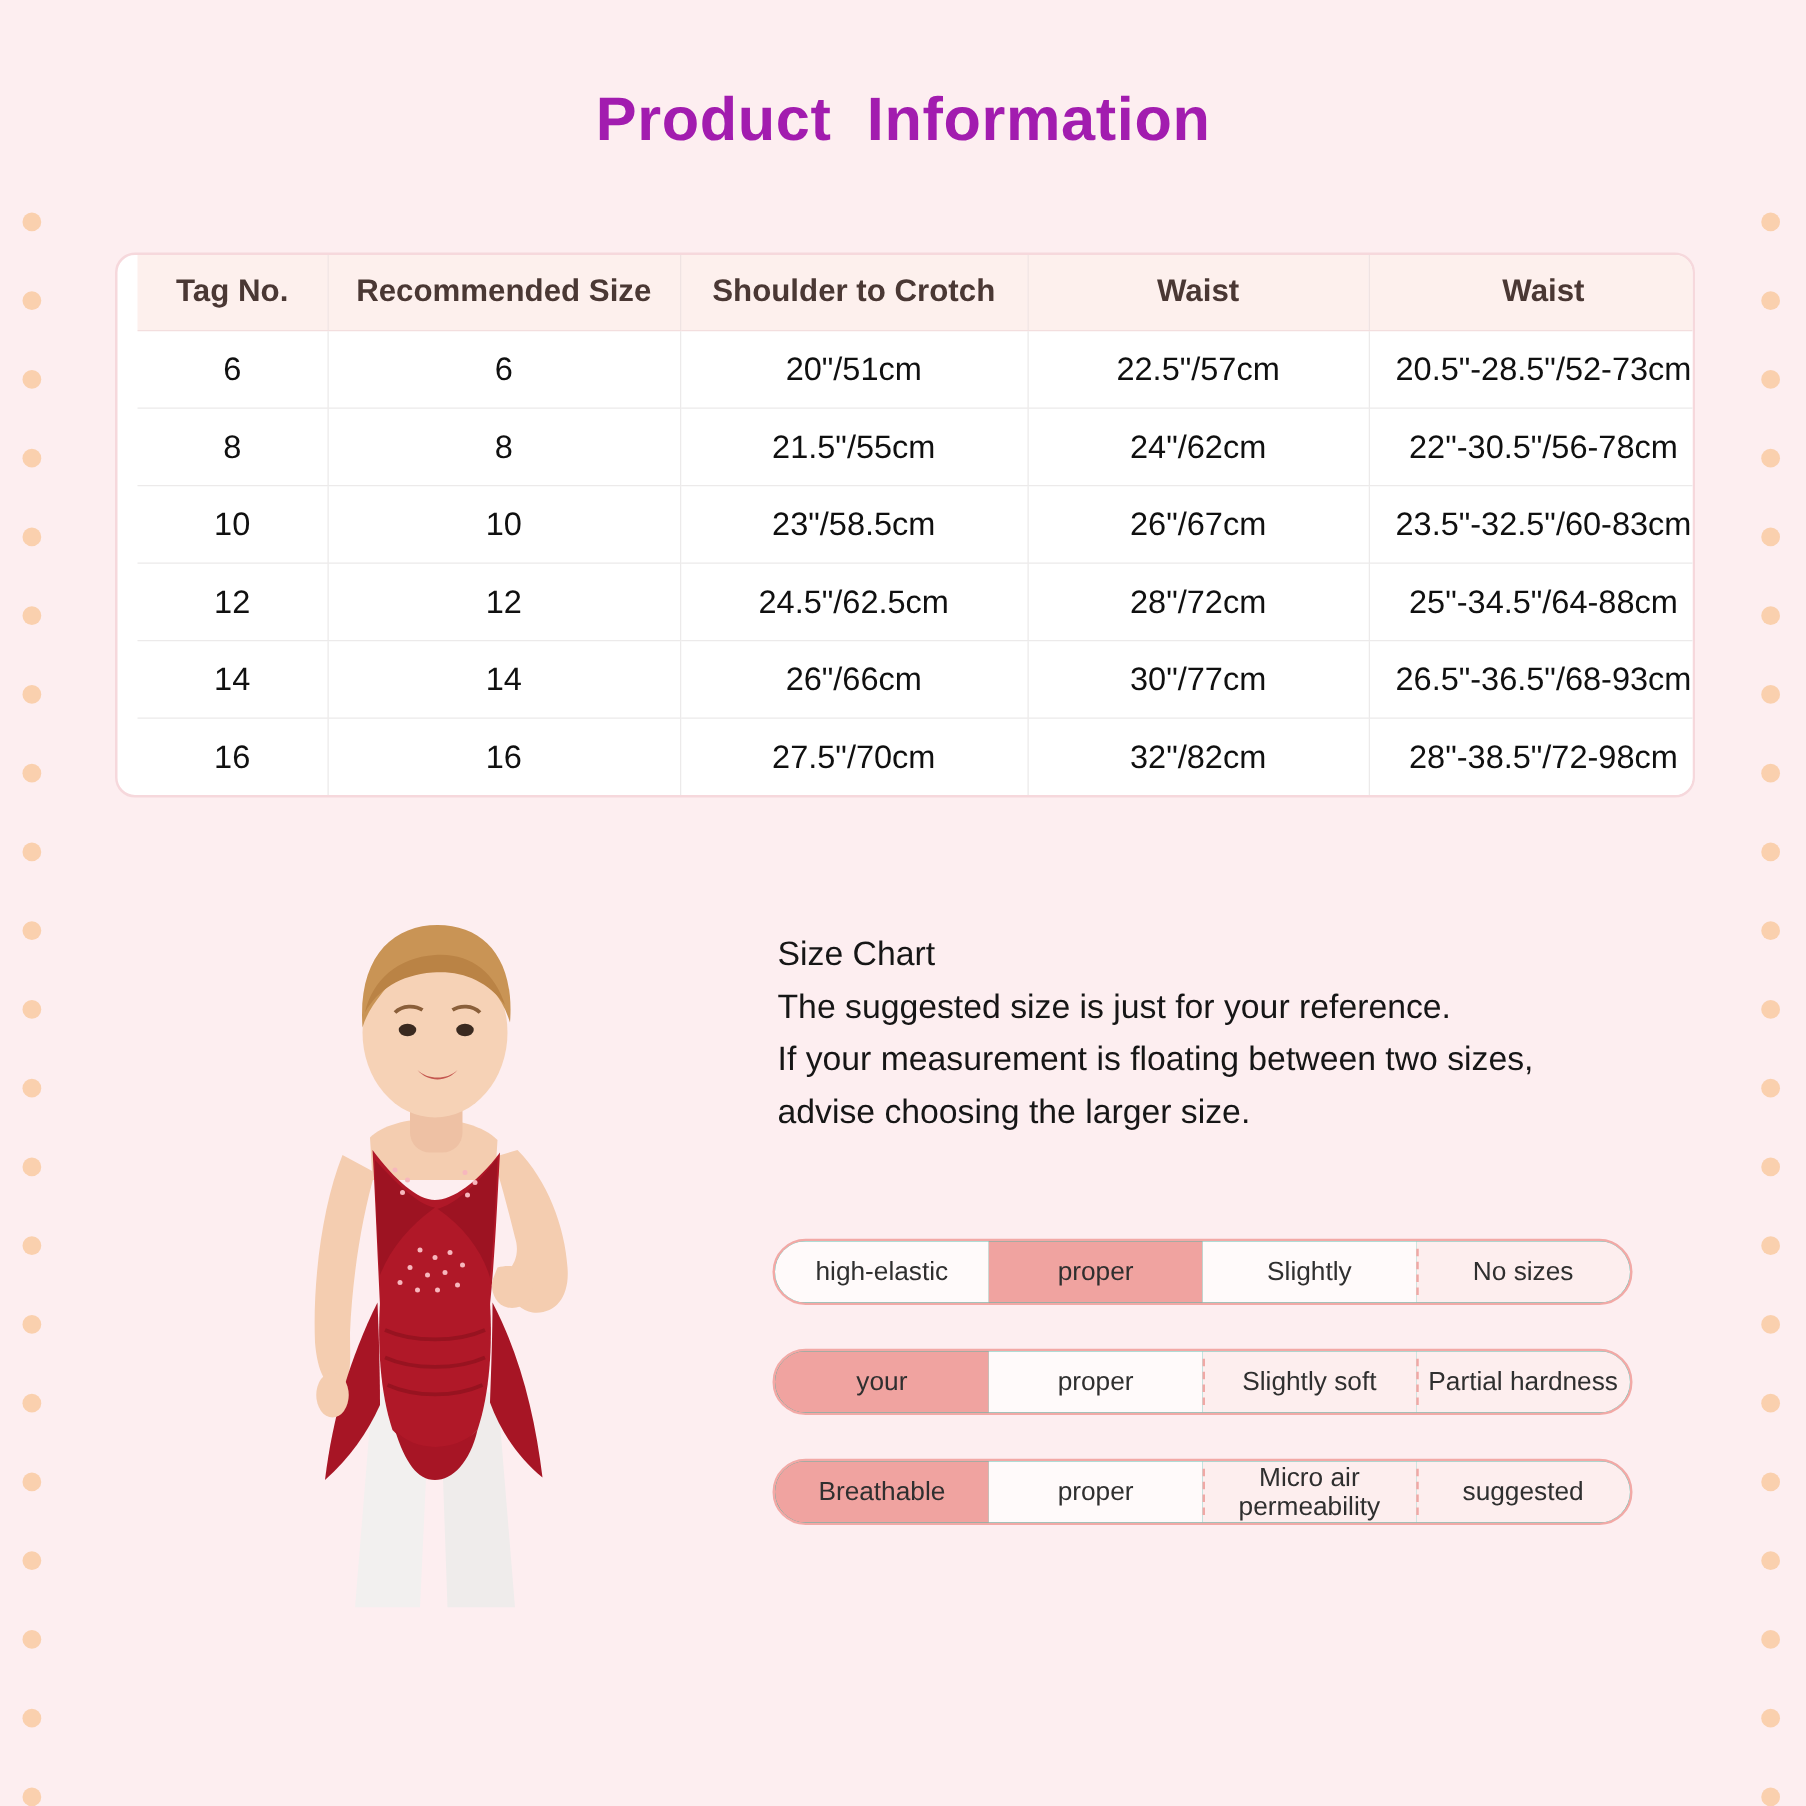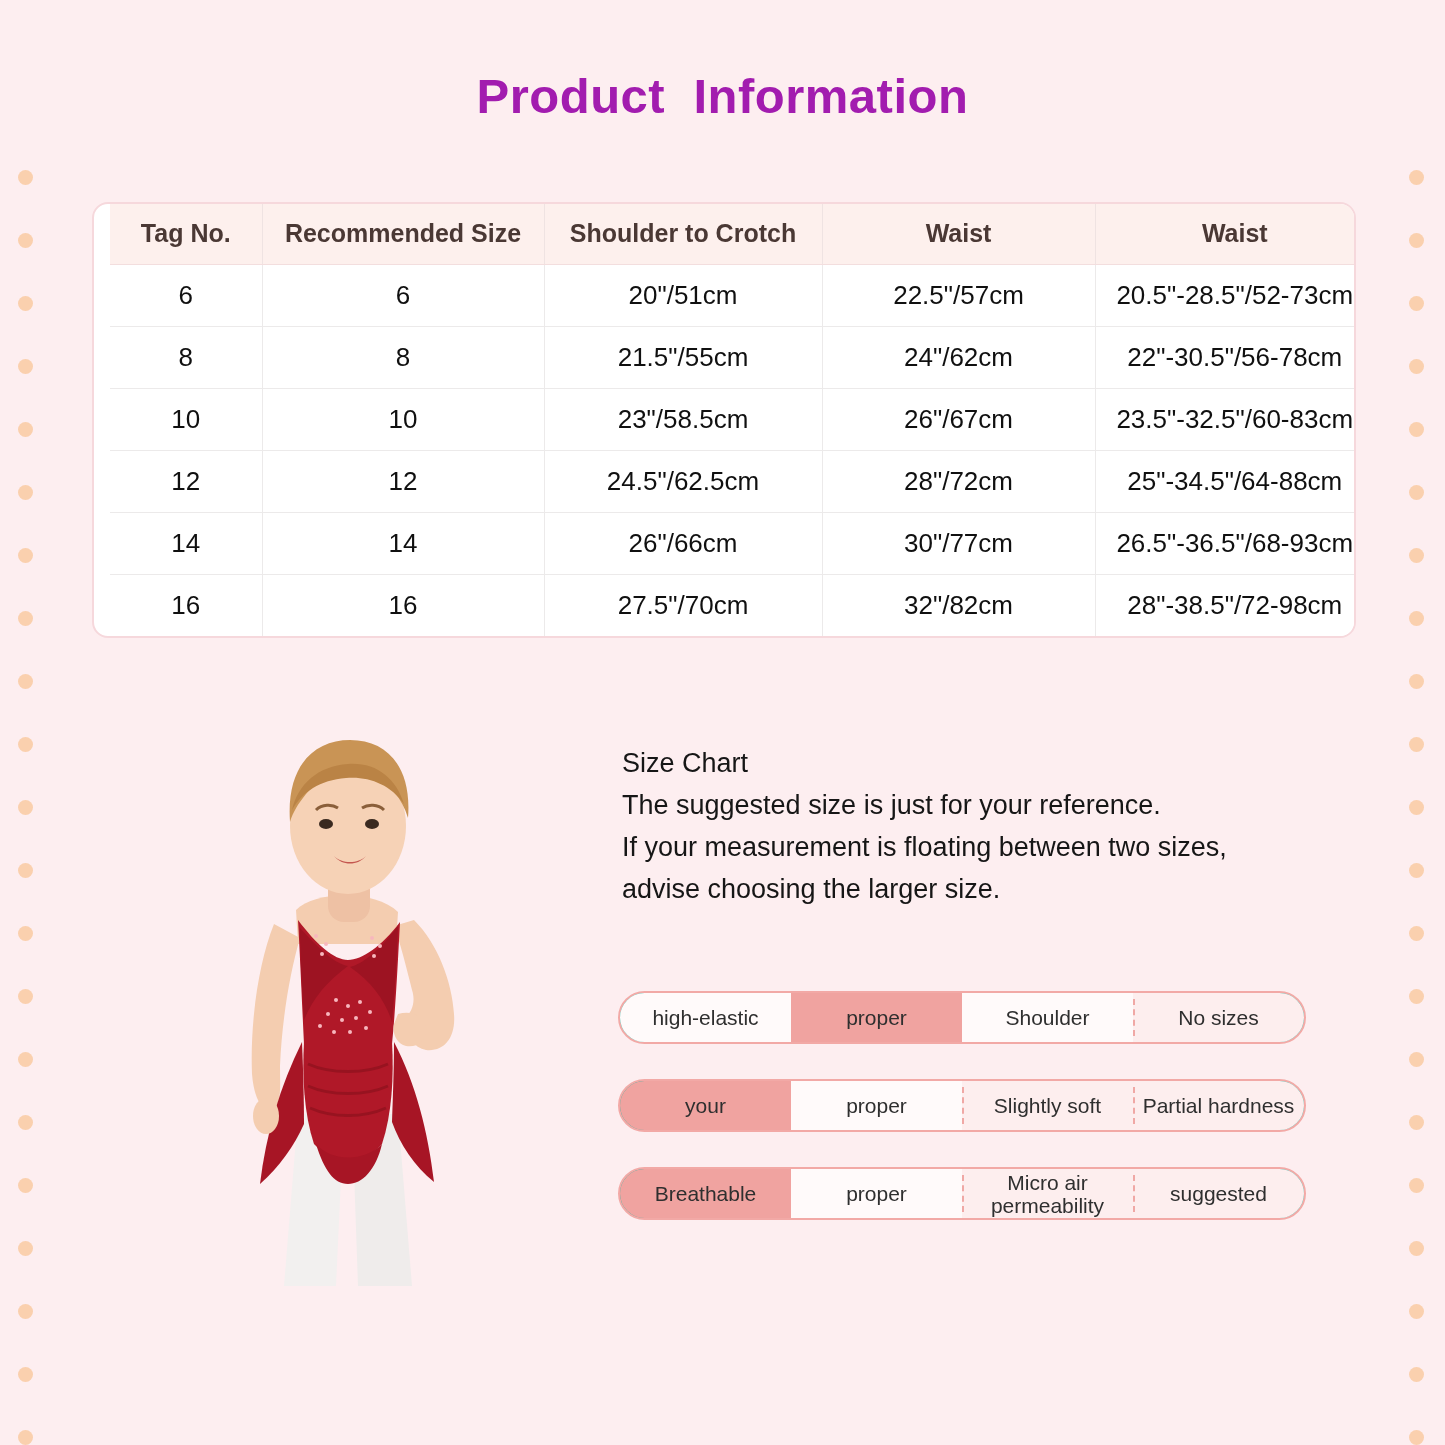--- a/index.html
+++ b/index.html
@@ -344,21 +344,21 @@
   <div class="note-line">The suggested size is just for your reference.</div>
   <div class="note-line">If your measurement is floating between two sizes,</div>
   <div class="note-line">advise choosing the larger size.</div>
 </div>
 
 <div class="bars">
 
   <div class="bar">
     <div class="seg white">high-elastic</div>
     <div class="seg active">proper</div>
-    <div class="seg white">Shoulder</div>
+    <div class="seg white">Slightly</div>
     <div class="seg plain dashed-left">No sizes</div>
   </div>
 
   <div class="bar">
     <div class="seg active">your</div>
     <div class="seg white">proper</div>
     <div class="seg plain dashed-left">Slightly soft</div>
     <div class="seg plain dashed-left">Partial hardness</div>
   </div>
 

